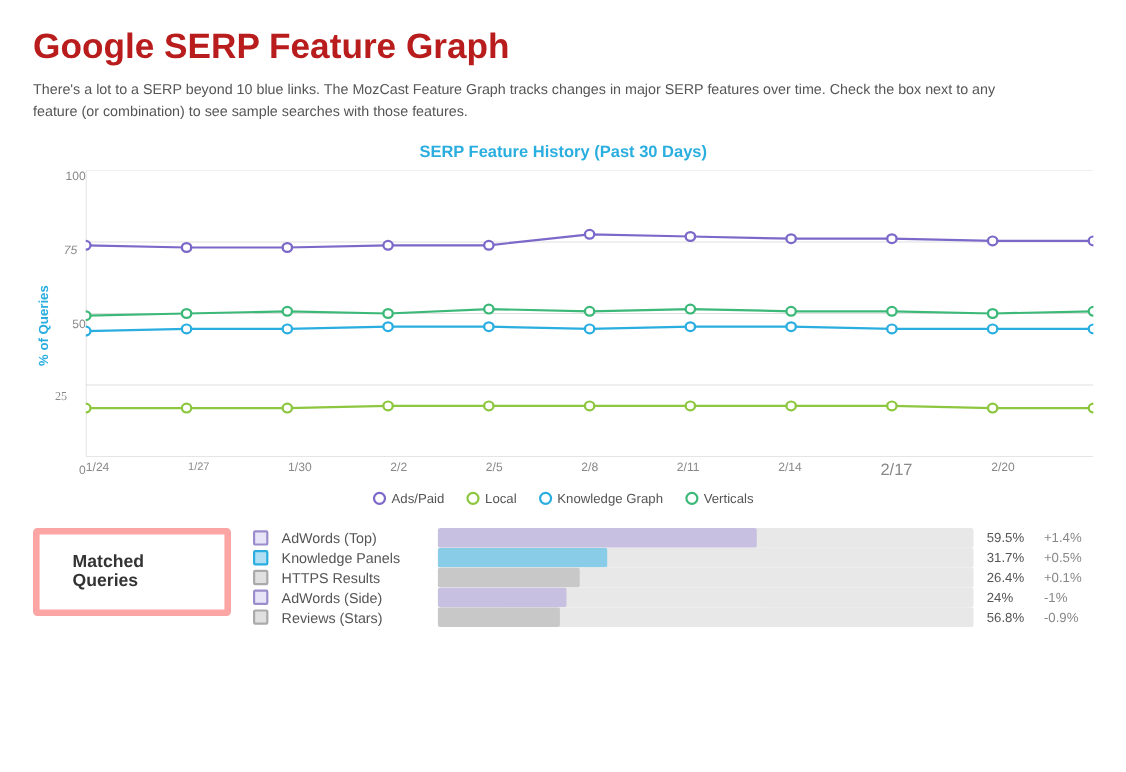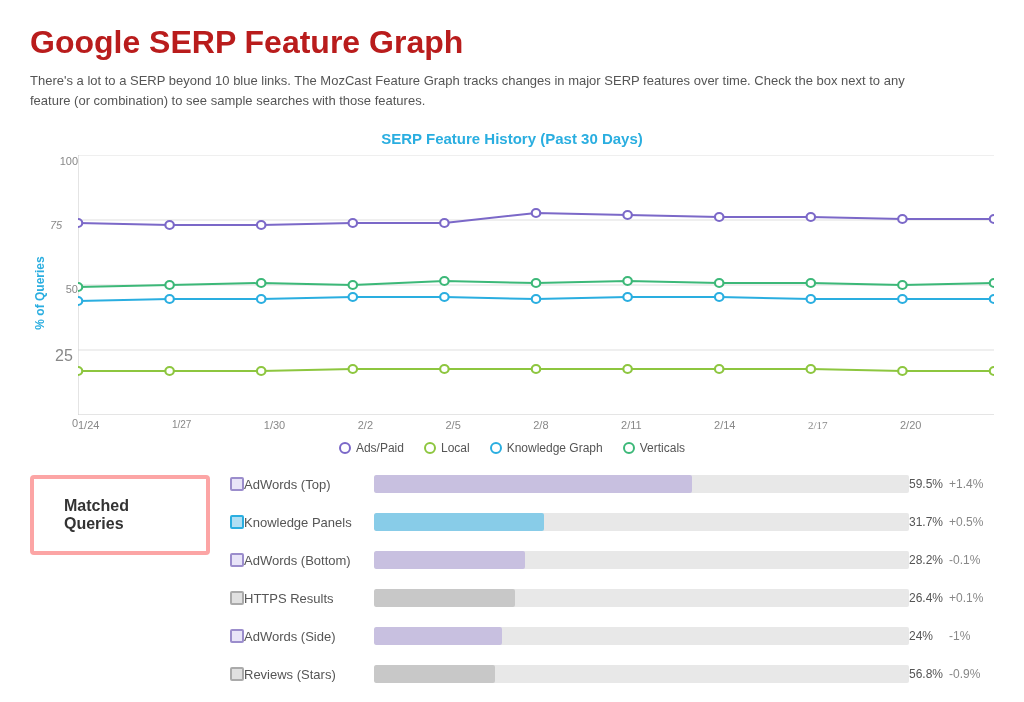--- a/index.html
+++ b/index.html
@@ -54,42 +54,42 @@
       border: 2px solid;
       display: inline-block;
     }
     
     .bottom-section {
       display: flex;
       gap: 20px;
       margin-top: 20px;
     }
     .matched-queries-box {
-      border: 4px solid #fca5a5;
+      border: 6px solid #fca5a5;
       border-radius: 4px;
       padding: 20px 30px;
       min-width: 160px;
       width: 180px;
       display: flex;
       align-items: center;
       justify-content: center;
       font-size: 16px;
       font-weight: bold;
       color: #333;
       height: 80px;
       align-self: flex-start;
     }
     .features-list {
       flex: 1;
     }
     .feature-row {
       display: flex;
       align-items: center;
-      margin-bottom: 20px;
-      gap: 0;
+      margin-bottom: 0;
+      gap: 12px;
     }
     .feature-checkbox {
       width: 14px;
       height: 14px;
       border: 2px solid #aaa;
       display: inline-block;
       flex-shrink: 0;
       border-radius: 2px;
     }
     .feature-name {
@@ -135,23 +135,23 @@
   <div class="chart-title">SERP Feature History (Past 30 Days)</div>
 
   <div style="display:flex; align-items:stretch; position:relative;">
 
     <div style="width:20px; position:relative; flex-shrink:0;">
       <span style="position:absolute; top:50%; left:50%; transform:translate(-50%,-50%) rotate(-90deg); color:#2aaee0; font-size:12px; white-space:nowrap; font-weight:bold;">% of Queries</span>
     </div>
 
     <div style="width:28px; display:flex; flex-direction:column; justify-content:space-between; padding-bottom:2px; flex-shrink:0;">
       <span style="font-size:11px; color:#888; text-align:right;">100</span>
-      <span style="font-size:11px; color:#888; text-align:left;font-style:italic;">75</span>
+      <span style="font-size:11px; color:#888; text-align:center;font-style:italic;">75</span>
       <span style="font-size:11px; color:#888; text-align:right;">50</span>
-      <span style="font-size:16px; color:#888; text-align:center;">25</span>
+      <span style="font-size:11px; color:#888; text-align:left;font-family:Liberation Serif, serif;">25</span>
       <span style="font-size:11px; color:#888; text-align:right;">0</span>
     </div>
 
     <div style="flex:1; position:relative;">
       <svg viewBox="0 0 860 260" preserveAspectRatio="none" style="width:100%; height:260px; display:block;">
 
         <line x1="0" y1="0" x2="860" y2="0" stroke="#e0e0e0" stroke-width="1"></line>
         <line x1="0" y1="65" x2="860" y2="65" stroke="#e0e0e0" stroke-width="1"></line>
         <line x1="0" y1="130" x2="860" y2="130" stroke="#e0e0e0" stroke-width="1"></line>
         <line x1="0" y1="195" x2="860" y2="195" stroke="#e0e0e0" stroke-width="1"></line>
@@ -223,21 +223,21 @@
 
       <div style="display:flex; justify-content:space-between; margin-top:4px;">
         <span style="font-size:11px;color:#888;">1/24</span>
         <span style="font-size:10px;color:#888;">1/27</span>
         <span style="font-size:11px;color:#888;">1/30</span>
         <span style="font-size:11px;color:#888;text-align:right;">2/2</span>
         <span style="font-size:11px;color:#888;">2/5</span>
         <span style="font-size:11px;color:#888;">2/8</span>
         <span style="font-size:11px;color:#888;">2/11</span>
         <span style="font-size:11px;color:#888;">2/14</span>
-        <span style="font-size:11px;color:#888;font-family:Liberation Serif, serif;">2/17</span>
+        <span style="font-size:15px;color:#888;">2/17</span>
         <span style="font-size:11px;color:#888;">2/20</span>
         <span style="font-size:11px;color:#888;"></span>
       </div>
     </div>
   </div>
 
   <div class="legend">
     <div class="legend-item">
       <span class="legend-dot" style="border-color:#7b68c8; background:#fff;"></span>
       <span>Ads/Paid</span>
@@ -279,29 +279,20 @@
     <div class="feature-row">
       <span class="feature-checkbox" style="border-color:#2aaee0; background:#b0dff4;"></span>
       <span class="feature-name">Knowledge Panels</span>
       <div class="bar-container">
         <div class="bar-fill" style="width:31.7%; background:#88cce8;"></div>
       </div>
       <span class="bar-pct">31.7%</span>
       <span class="bar-change positive">+0.5%</span>
     </div>
 
-    <div class="feature-row">
-      <span class="feature-checkbox" style="border-color:#9b8dcc; background:#e8e4f8;"></span>
-      <span class="feature-name">AdWords (Bottom)</span>
-      <div class="bar-container">
-        <div class="bar-fill" style="width:28.2%; background:#c8c0e0;"></div>
-      </div>
-      <span class="bar-pct">28.2%</span>
-      <span class="bar-change negative">-0.1%</span>
-    </div>
 
     <div class="feature-row">
       <span class="feature-checkbox" style="border-color:#aaa; background:#e0e0e0;"></span>
       <span class="feature-name">HTTPS Results</span>
       <div class="bar-container">
         <div class="bar-fill" style="width:26.4%; background:#c8c8c8;"></div>
       </div>
       <span class="bar-pct">26.4%</span>
       <span class="bar-change positive">+0.1%</span>
     </div>

